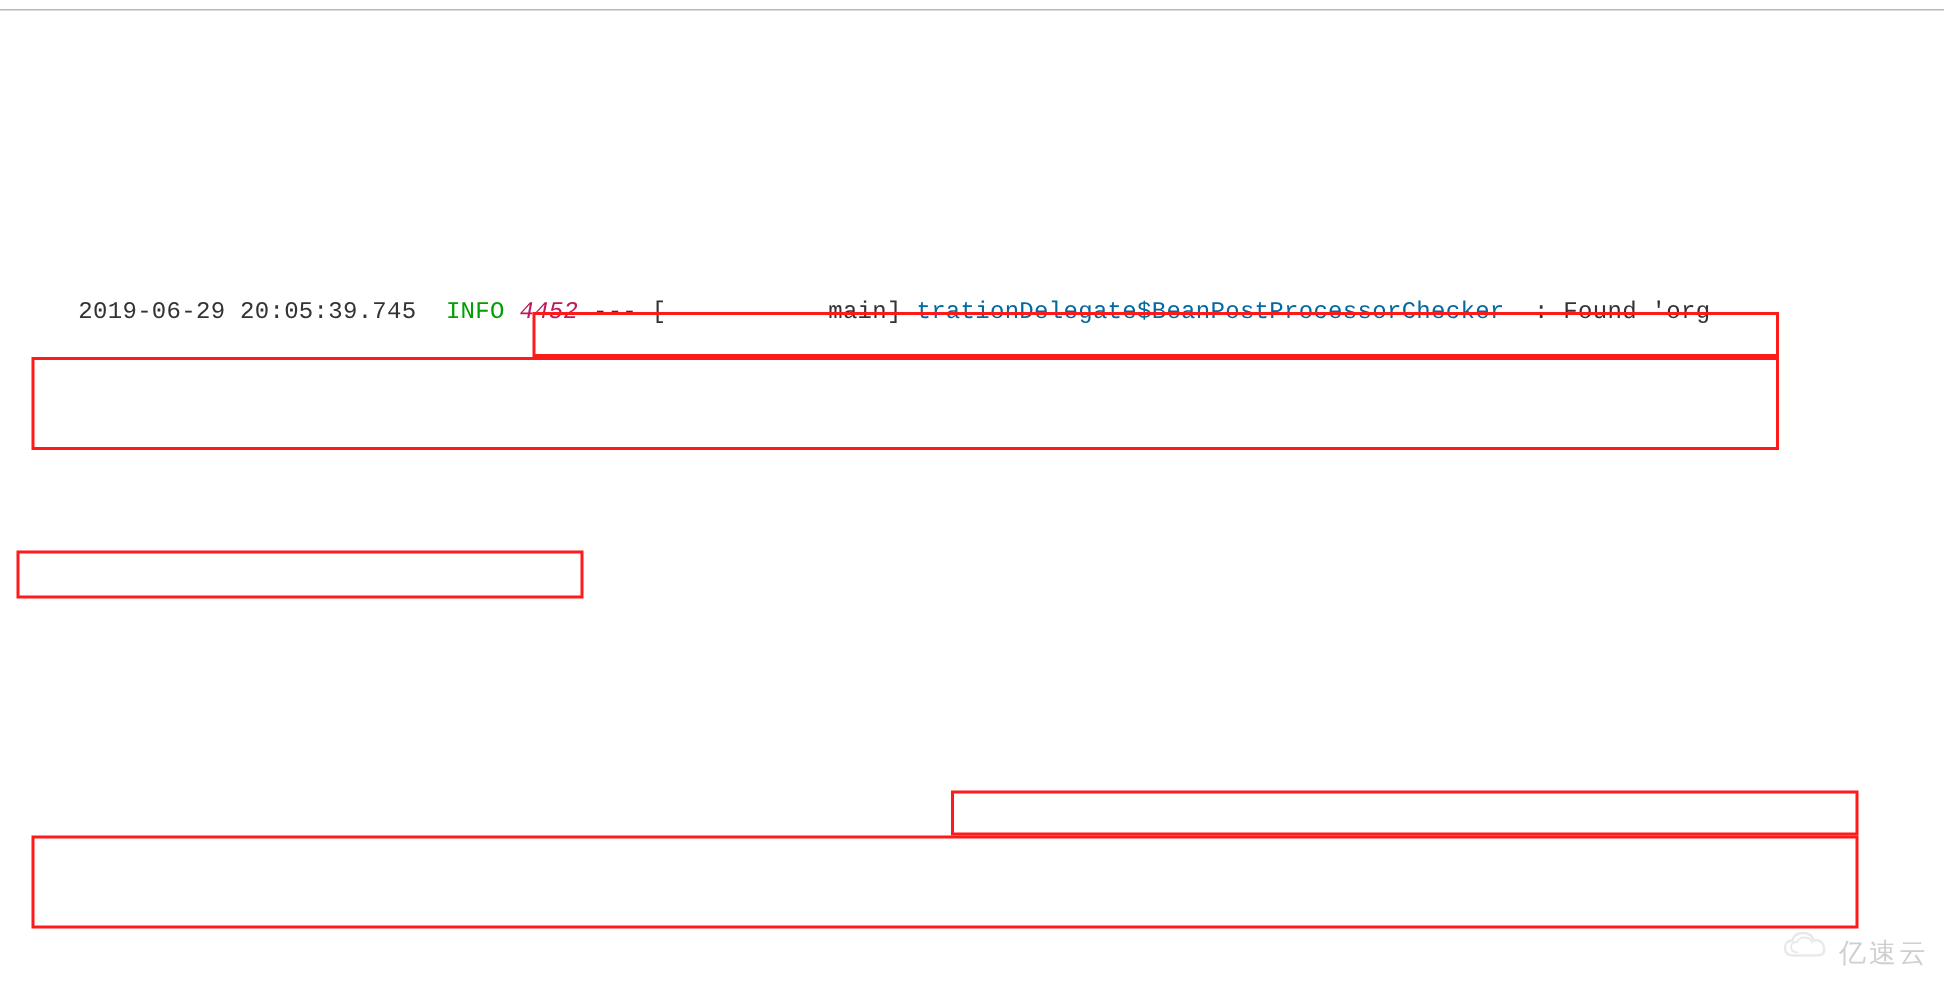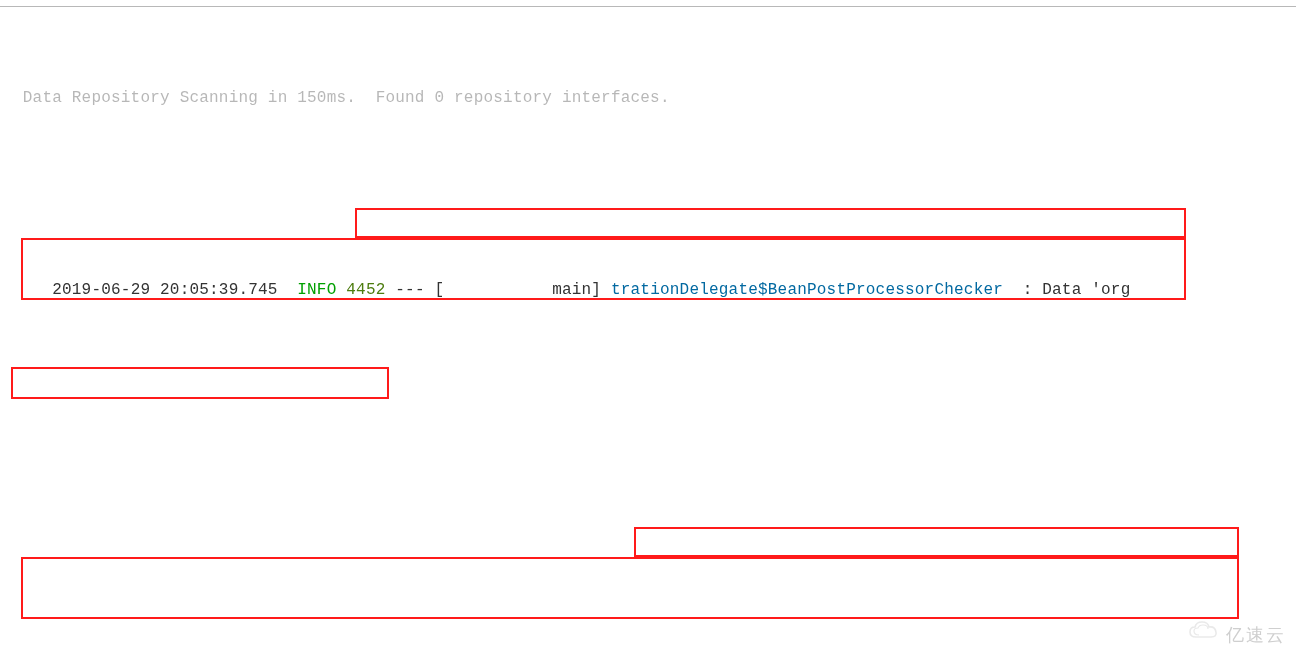--- a/index.html
+++ b/index.html
@@ -14,21 +14,21 @@
     overflow: hidden;
     position: relative;
   }
   .log-container {
     padding: 0 13px;
     white-space: pre;
     position: relative;
   }
   .log-line { letter-spacing: 0.2px; }
   .info { color: #00a000; margin-top: 24px; }
-  .pid { color: #4d7c0f; }
+  .pid { color: #be185d; font-style: italic; }
   .cls { color: #0369a1; }
   .red-rect {
     position: absolute;
     border: 2px solid #ff1a1a;
     pointer-events: none;
   }
   .watermark {
     position: absolute;
     right: 10px;
     bottom: 6px;
@@ -50,25 +50,24 @@
     background: #b8b8b8;
   }
 </style>
 </head>
 <body>
 
 <div class="hrline"></div>
 
 <div class="log-container">
   
-  <div class="log-line" style="opacity:0.35; margin-top:-14px;"> Data Repository Scanning in 150ms.  Found 0 repository interfaces.</div>
 
   
   <div class="log-line">
-    <span>2019-06-29 20:05:39.745  </span><span class="info">INFO</span><span class="pid"> 4452</span><span> --- [           </span><span>main</span><span>] </span><span class="cls">trationDelegate$BeanPostProcessorChecker</span><span>  : Data 'org</span>
+    <span>2019-06-29 20:05:39.745  </span><span class="info">INFO</span><span class="pid"> 4452</span><span> --- [           </span><span>main</span><span>] </span><span class="cls">trationDelegate$BeanPostProcessorChecker</span><span>  : Found 'org</span>
   </div>
 
   
   
   
   
   
   
 
   

